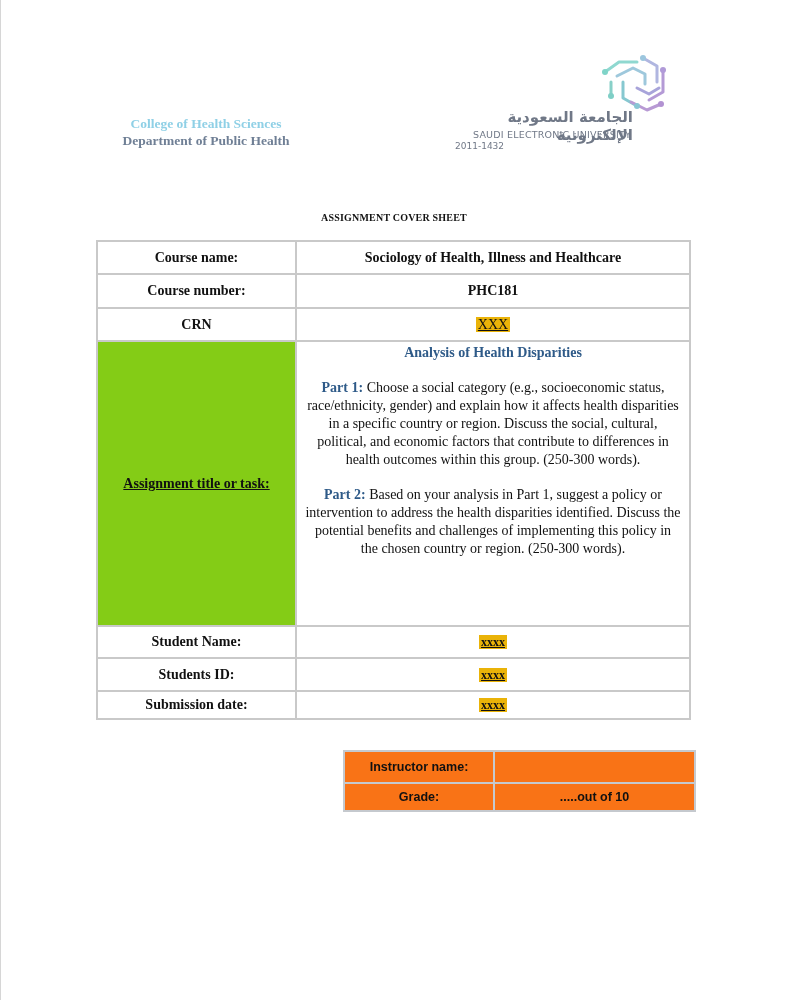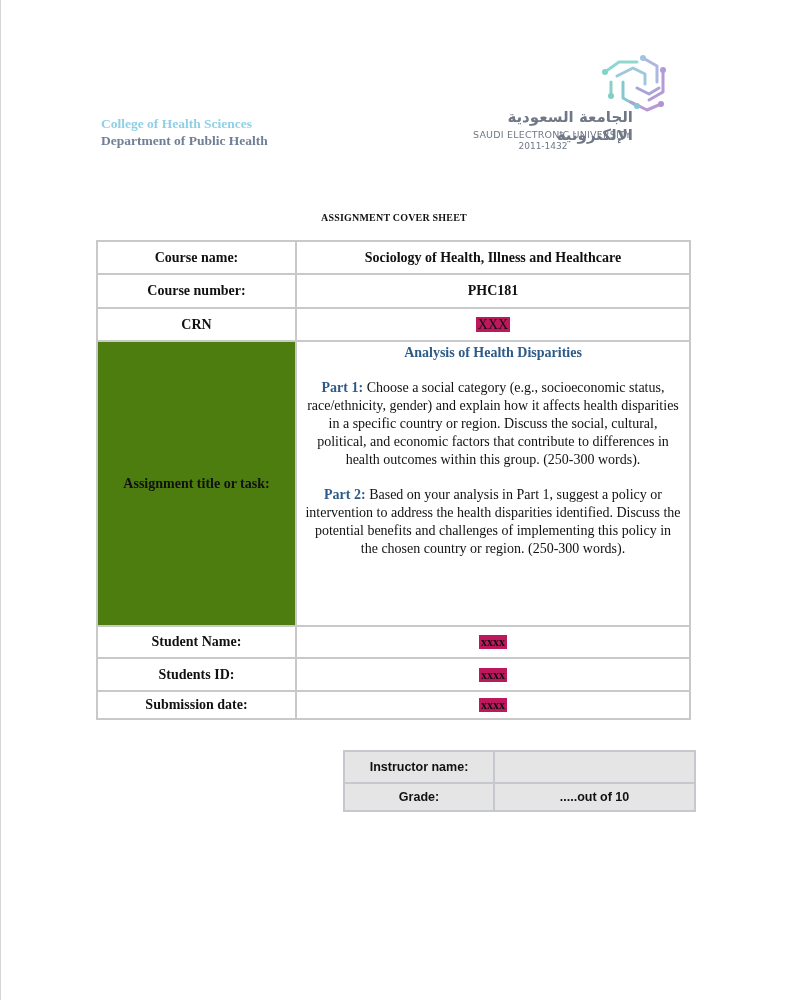--- a/index.html
+++ b/index.html
@@ -1,48 +1,48 @@
 <!DOCTYPE html>
 <html><head>
 <meta charset="utf-8">
 <style>
   html, body { margin: 0; padding: 0; }
   body {
     width: 793px; height: 1000px; background: #ffffff; position: relative; overflow: hidden;
     font-family: "Liberation Serif", "DejaVu Serif", serif; color: #111;
     border-left: 1px solid #d6d6d6; box-sizing: border-box;
   }
-  .college { position: absolute; left: 100px; top: 115px; width: 210px; text-align: left; font-weight: bold; font-size: 13.5px; line-height: 17px; }
+  .college { position: absolute; left: 100px; top: 115px; width: 210px; text-align: center; font-weight: bold; font-size: 13.5px; line-height: 17px; }
   .college .c1 { color: #8fd0e6; }
   .college .c2 { color: #6f7f95; }
   .logo { position: absolute; left: 448px; top: 50px; width: 230px; height: 110px; }
   .logo svg { position: absolute; left: 148px; top: 2px; }
   .logo .ar { position: absolute; left: 8px; top: 58px; width: 176px; text-align: right; font-family: "DejaVu Sans", sans-serif; font-size: 15px; color: #707887; font-weight: bold; direction: rtl; }
   .logo .en { position: absolute; left: 6px; top: 79px; width: 176px; text-align: right; font-family: "DejaVu Sans", sans-serif; font-size: 9.5px; color: #707887; letter-spacing: 0.2px; }
-  .logo .yr { position: absolute; left: 6px; top: 91px; width: 176px; text-align: center; font-family: "DejaVu Sans", sans-serif; font-size: 9px; color: #707887; }
+  .logo .yr { position: absolute; left: 6px; top: 91px; width: 176px; text-align: left; font-family: "DejaVu Sans", sans-serif; font-size: 9px; color: #707887; }
   .sheet-title { position: absolute; left: 96px; top: 212px; width: 594px; text-align: center; font-weight: bold; font-size: 10px; letter-spacing: 0.2px; }
   table.main { position: absolute; left: 95px; top: 240px; width: 595px; border-collapse: collapse; }
   table.main td { border: 2px solid #c9c9c9; font-size: 14px; text-align: center; vertical-align: middle; padding: 0; }
   table.main td.lbl { width: 197px; font-weight: bold; }
   table.main tr.r1 td { height: 31px; }
   table.main tr.r2 td { height: 32px; margin-left: 43px; }
   table.main tr.r3 td { height: 31px; }
   table.main tr.r4 td { height: 281px; }
   table.main tr.r5 td { height: 30px; }
   table.main tr.r6 td { height: 31px; }
   table.main tr.r7 td { height: 26px; }
-  table.main td.shaded { background: #4d7c0f; }
-  .hl { background: #be185d; padding: 0 2px; }
+  table.main td.shaded { background: #84cc16; text-decoration: underline; }
+  .hl { background: #eab308; padding: 0 2px; text-decoration: underline; }
   .hl.small { font-weight: bold; font-size: 12px; }
   .task { text-align: left; vertical-align: top !important; padding: 2px 8px 0 8px !important; font-size: 14px; line-height: 18px; }
   .task .ttl { text-align: center; font-weight: bold; color: #2e5a88; margin-bottom: 17px; }
   .task .pl { font-weight: bold; color: #2e5a88; }
   .task p { margin: 0 0 17px 0; }
   table.grade { position: absolute; left: 342px; top: 750px; width: 353px; border-collapse: collapse; font-family: "Liberation Sans", "DejaVu Sans", sans-serif; }
-  table.grade td { border: 2px solid #c5c9ce; background: #e5e5e5; font-size: 12.5px; font-weight: bold; text-align: center; height: 30px; padding: 0; }
+  table.grade td { border: 2px solid #c5c9ce; background: #f97316; font-size: 12.5px; font-weight: bold; text-align: center; height: 30px; padding: 0; }
   table.grade tr.g2 td { height: 26px; }
   table.grade td.gl { width: 148px; }
 </style>
 </head>
 <body>
 
 <div class="college">
   <div class="c1">College of Health Sciences</div>
   <div class="c2">Department of Public Health</div>
 </div>

